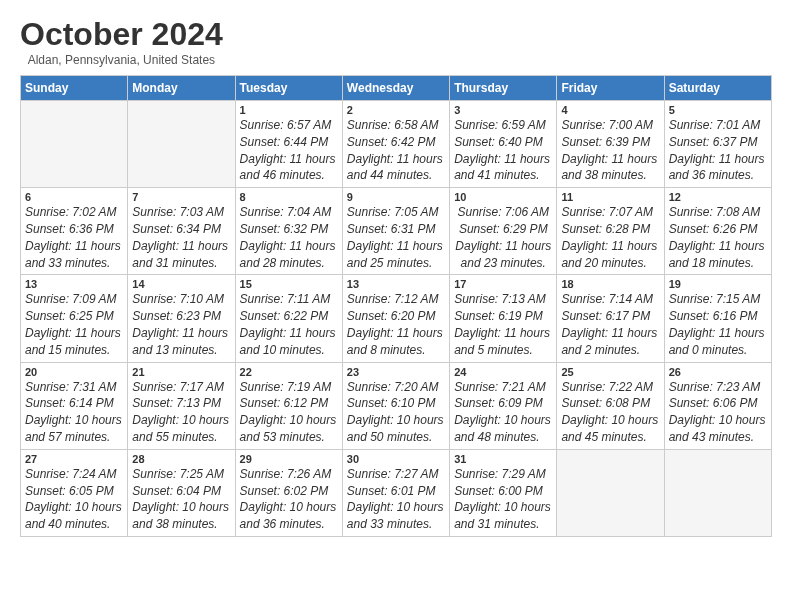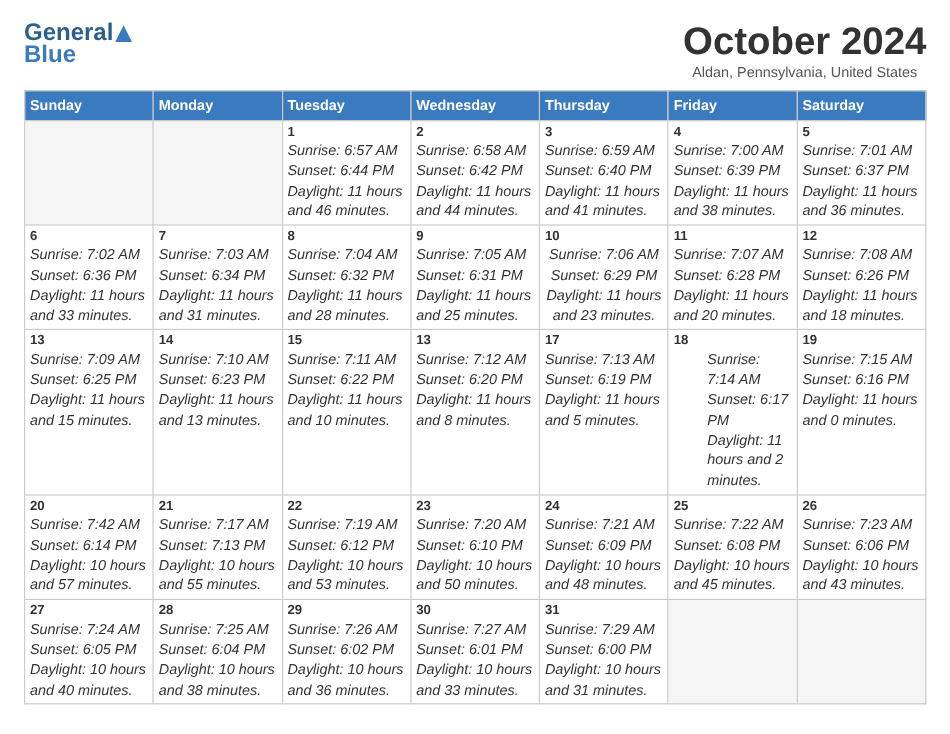--- a/index.html
+++ b/index.html
@@ -83,29 +83,20 @@
     }
     
     .row-odd td:not(.empty) { background: #fff; }
     .row-even td:not(.empty) { background: #f9f9f9; }
   </style>
 </head>
 <body>
 
 <div class="page">
   <div class="header-area">
-    <div class="logo">
-      <div style="display:flex; align-items:center;">
-        <span style="font-size:20px; font-weight:bold; color:#2c5f8a;">General</span>
-        <svg width="18" height="18" viewBox="0 0 18 18">
-          <polygon points="9,2 16,16 2,16" fill="#3a7abf"></polygon>
-        </svg>
-      </div>
-      <span style="font-size:20px; font-weight:bold; color:#3a7abf; margin-top:-4px;">Blue</span>
-    </div>
     <div class="title-area">
       <div class="month-title">October 2024</div>
       <div class="location-title">Aldan, Pennsylvania, United States</div>
     </div>
   </div>
 
   <table>
     <thead>
       <tr>
       <th>Sunday</th>
@@ -222,35 +213,35 @@
 Daylight: 11 hours and 8 minutes.</div>
           </td>
           <td>
             <span class="day-num">17</span>
             <div class="day-info" style="white-space: pre-line;">Sunrise: 7:13 AM
 Sunset: 6:19 PM
 Daylight: 11 hours and 5 minutes.</div>
           </td>
           <td>
             <span class="day-num">18</span>
-            <div class="day-info" style="white-space: pre-line; margin-left: 28px;">Sunrise: 7:14 AM
+            <div class="day-info" style="white-space: pre-line;">Sunrise: 7:14 AM
 Sunset: 6:17 PM
 Daylight: 11 hours and 2 minutes.</div>
           </td>
           <td>
             <span class="day-num">19</span>
             <div class="day-info" style="white-space: pre-line;">Sunrise: 7:15 AM
 Sunset: 6:16 PM
 Daylight: 11 hours and 0 minutes.</div>
           </td>
         </tr>
         <tr class="row-even">
           <td>
             <span class="day-num">20</span>
-            <div class="day-info" style="white-space: pre-line;">Sunrise: 7:42 AM
+            <div class="day-info" style="white-space: pre-line;">Sunrise: 7:31 AM
 Sunset: 6:14 PM
 Daylight: 10 hours and 57 minutes.</div>
           </td>
           <td>
             <span class="day-num">21</span>
             <div class="day-info" style="white-space: pre-line;">Sunrise: 7:17 AM
 Sunset: 7:13 PM
 Daylight: 10 hours and 55 minutes.</div>
           </td>
           <td>

